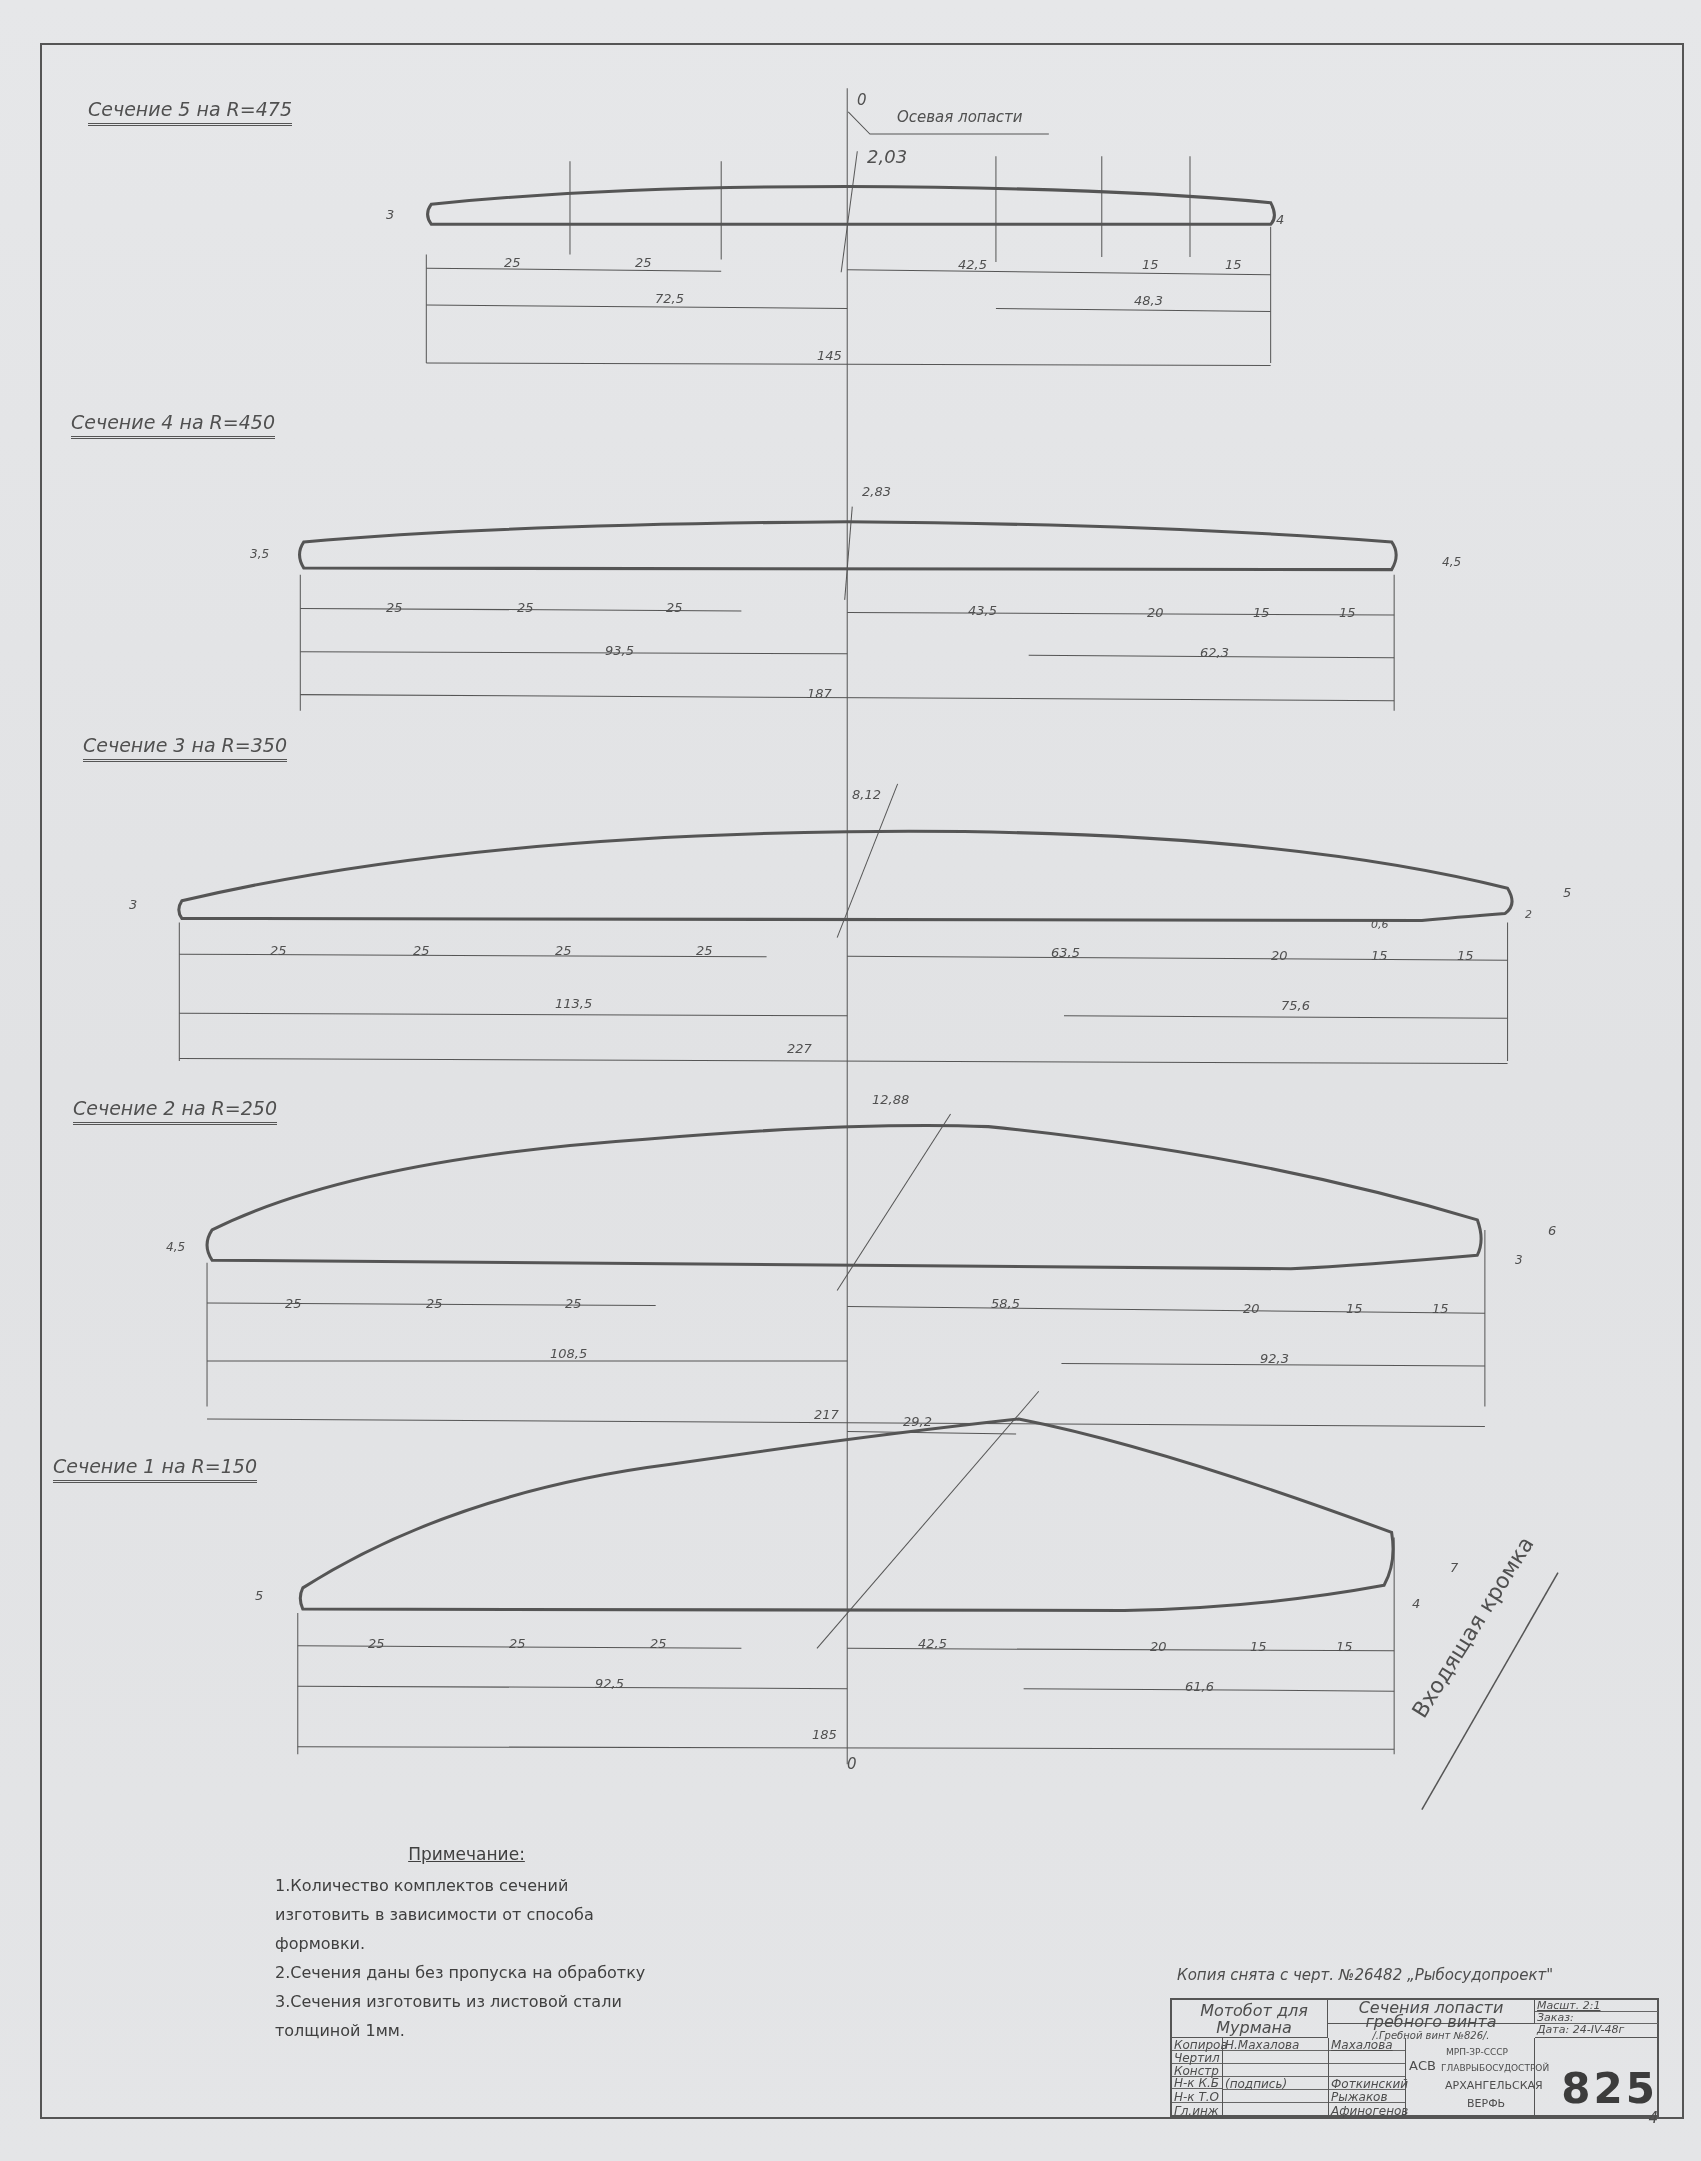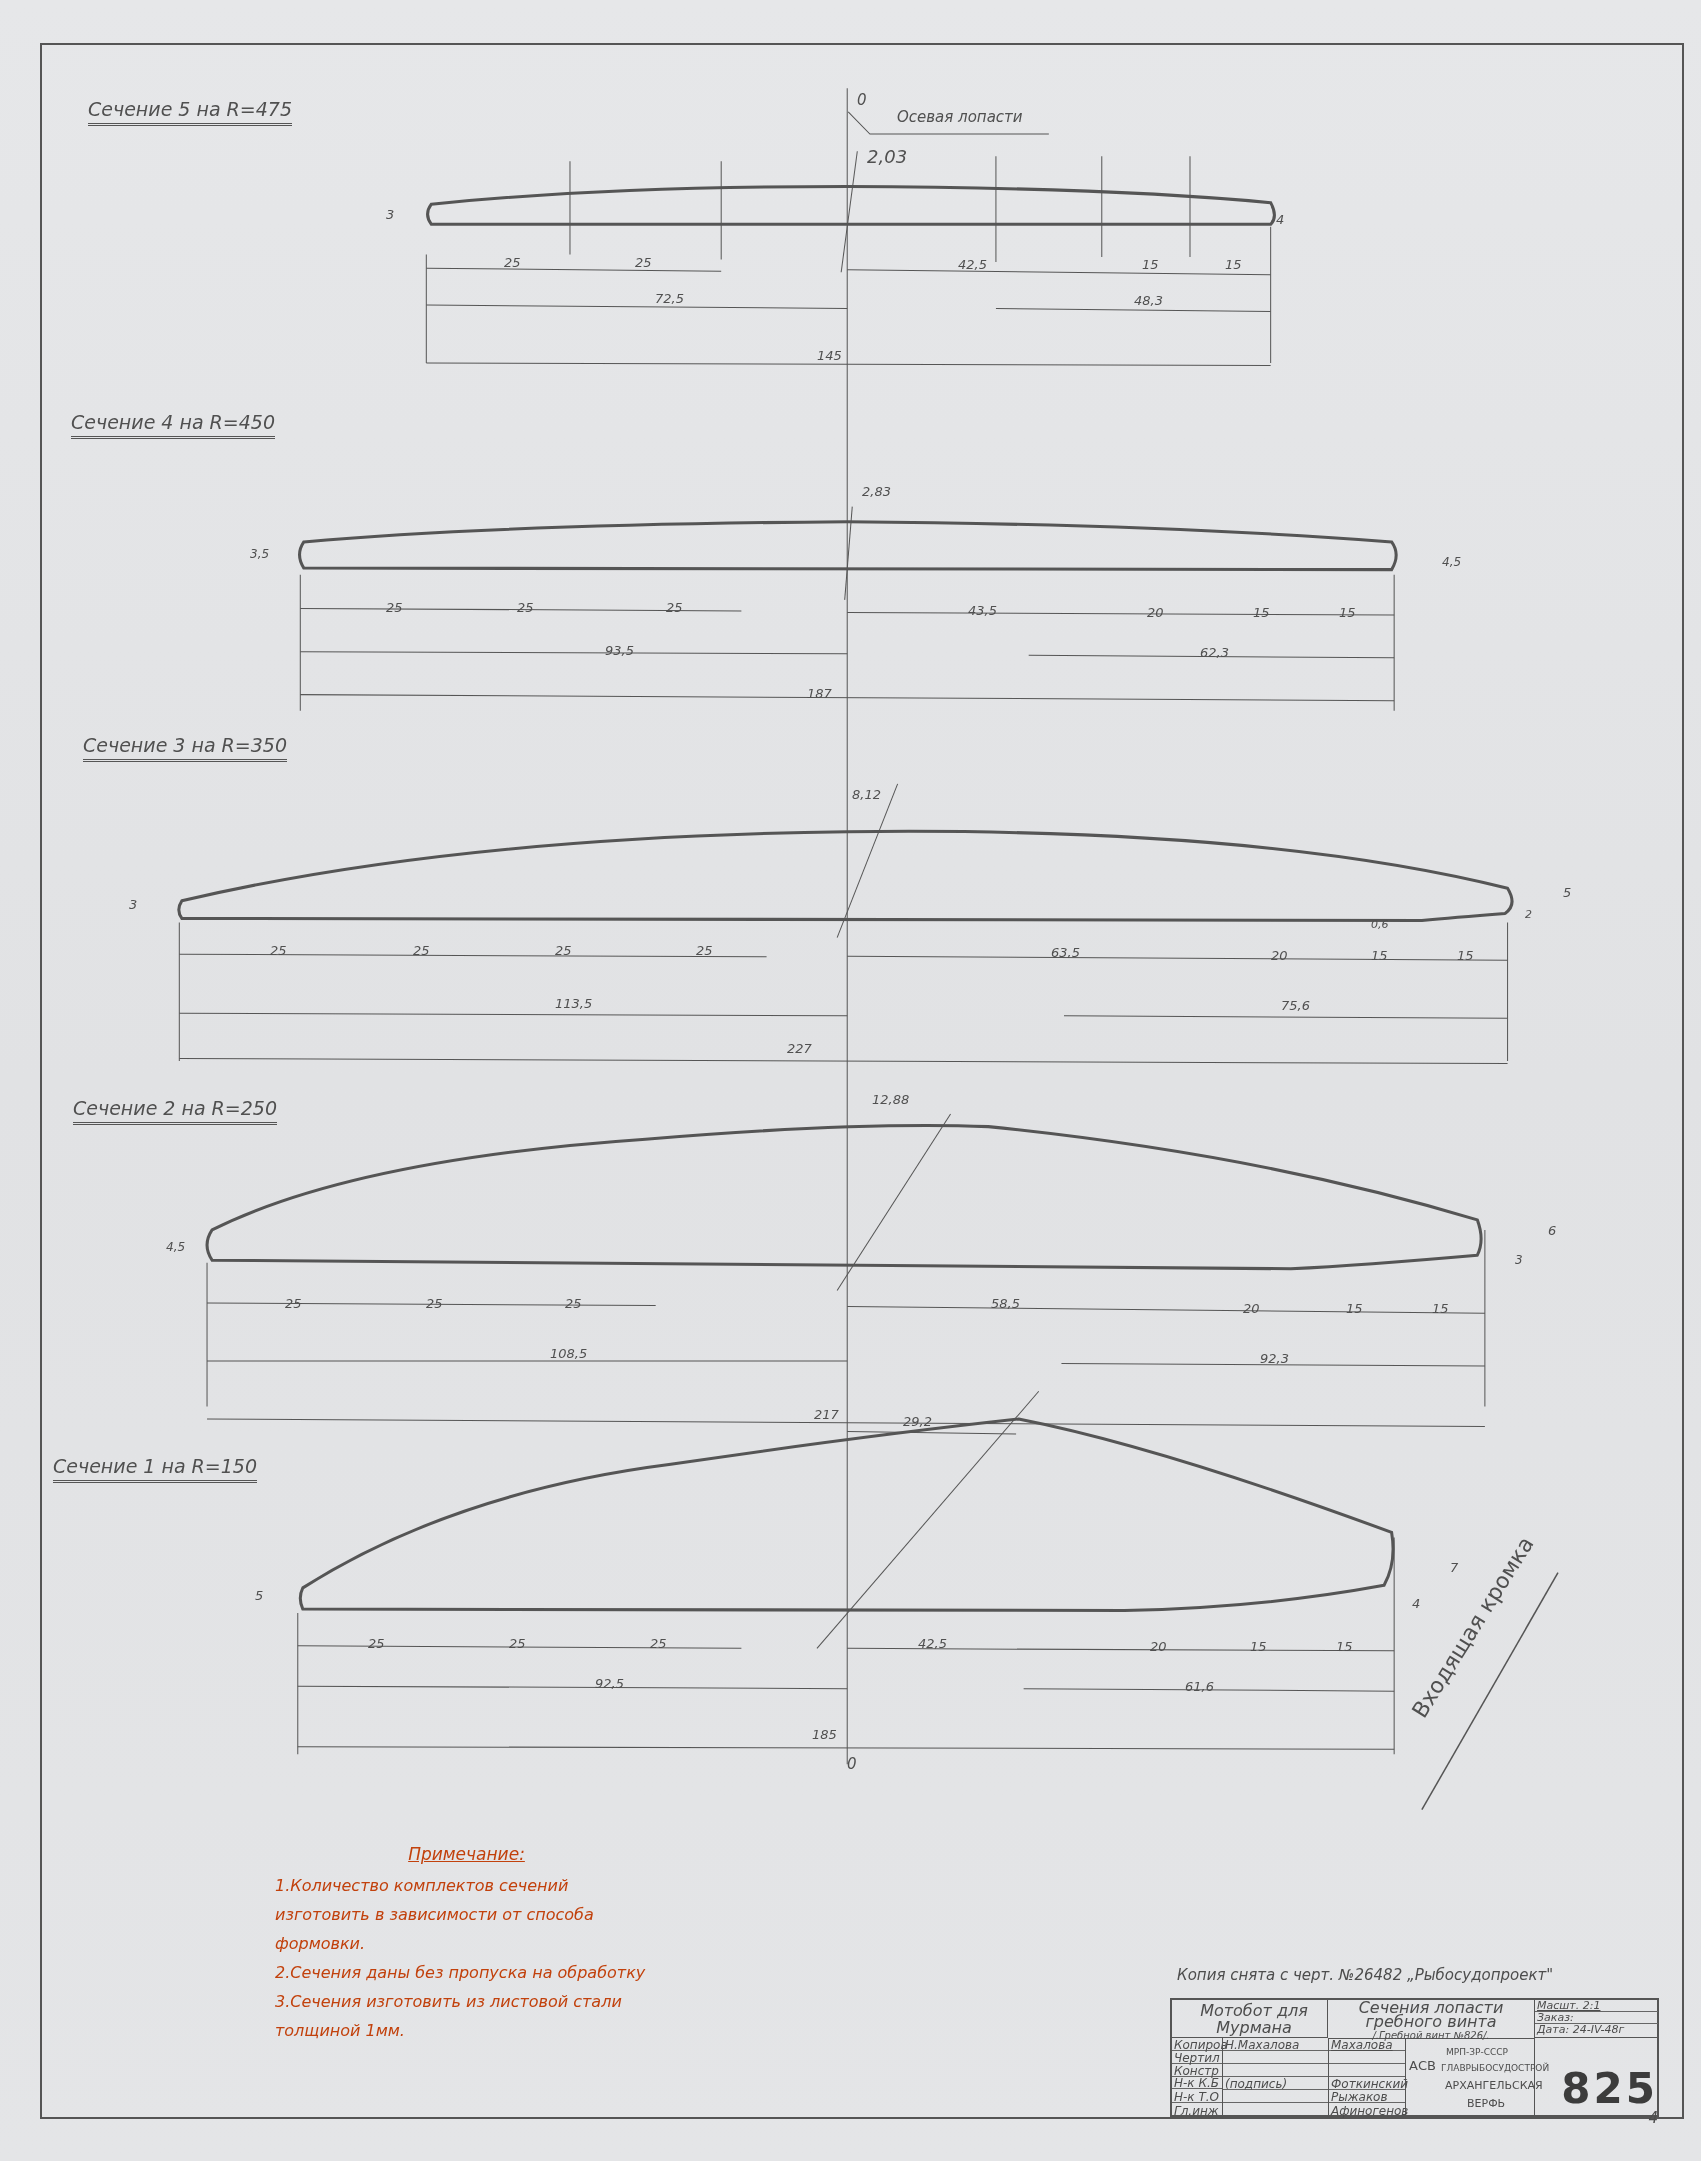--- a/index.html
+++ b/index.html
@@ -5,22 +5,22 @@
   html, body { margin:0; padding:0; background:#e4e5e7; }
   body { width:1702px; height:2161px; position:relative; overflow:hidden;
          font-family:"DejaVu Sans", sans-serif; color:#4a4a4a; }
   .sheet { position:absolute; left:0; top:0; width:1702px; height:2161px;
            background:linear-gradient(180deg,#e6e7e9 0%,#e1e2e4 50%,#e4e5e7 100%); }
   .frame { position:absolute; left:40px; top:43px; width:1644px; height:2076px;
            border:2.5px solid #555; box-sizing:border-box; }
   svg.drawing { position:absolute; left:0; top:0; }
   .lbl { position:absolute; font-style:italic; color:#505050; white-space:nowrap; }
   .sec-title { font-size:19px; border-bottom:3px double #555; padding-bottom:3px; }
-  .notes { position:absolute; left:275px; top:1840px; width:383px; font-style:italic;
-           font-size:16px; line-height:29px; color:#c2410c; }
+  .notes { position:absolute; left:275px; top:1840px; width:383px; 
+           font-size:16px; line-height:29px; color:#404040; }
   .notes .h { text-align:center; font-size:17px; text-decoration:underline; margin-bottom:2px; }
   .copy-note { position:absolute; left:1177px; top:1966px; font-style:italic; font-size:15px; color:#4d4d4d; }
   .tb { position:absolute; left:1170px; top:1998px; width:489px; height:119px;
         border:2px solid #555; box-sizing:border-box; font-style:italic; color:#4d4d4d; }
   .tb .cell { position:absolute; box-sizing:border-box; border-right:1.5px solid #555; border-bottom:1.5px solid #555; }
   .tb .row { position:absolute; box-sizing:border-box; border-bottom:1px solid #666; font-size:12px; padding-left:2px; line-height:15px; }
   .big-num { font-family:"DejaVu Sans", sans-serif; font-weight:bold; font-style:normal; font-size:42px; color:#3c3c3c; letter-spacing:3px; }
 </style>
 </head>
 <body>
@@ -205,21 +205,21 @@
   <div>3.Сечения изготовить из листовой стали толщиной 1мм.</div>
 </div>
 
 <div class="copy-note">Копия снята с черт. №26482 „Рыбосудопроект"</div>
 
 <div class="tb">
   <div class="cell" style="left:0;top:0;width:156px;height:38px;text-align:center;font-size:16px;line-height:17px;padding-top:2px;padding-left:9px;">
     <div>Мотобот для</div>
     <div>Мурмана</div>
   </div>
-  <div class="cell" style="left:156px;top:0;width:207px;height:39px;text-align:center;font-size:16px;line-height:14px;padding-top:1px;">
+  <div class="cell" style="left:156px;top:0;width:207px;height:24px;text-align:center;font-size:16px;line-height:14px;padding-top:1px;">
     <div>Сечения лопасти</div>
     <div>гребного винта</div>
     <div style="font-size:10px;">/.Гребной винт №826/.</div>
   </div>
   <div style="position:absolute;left:363px;top:0;width:123px;height:38px;border-bottom:1.5px solid #555;box-sizing:border-box;">
     <div class="row" style="left:0;top:0;width:100%;height:12px;line-height:12px;font-size:11px;text-decoration:underline;">Масшт. 2:1</div>
     <div class="row" style="left:0;top:12px;width:100%;height:11.6px;line-height:11.6px;font-size:11px;">Заказ:</div>
     <div class="row" style="left:0;top:24px;width:100%;height:12.6px;line-height:12.6px;font-size:11px;border:none;">Дата: 24-IV-48г</div>
   </div>
   <div style="position:absolute;left:0;top:38px;width:234px;height:78px;border-right:1.5px solid #555;box-sizing:border-box;">

